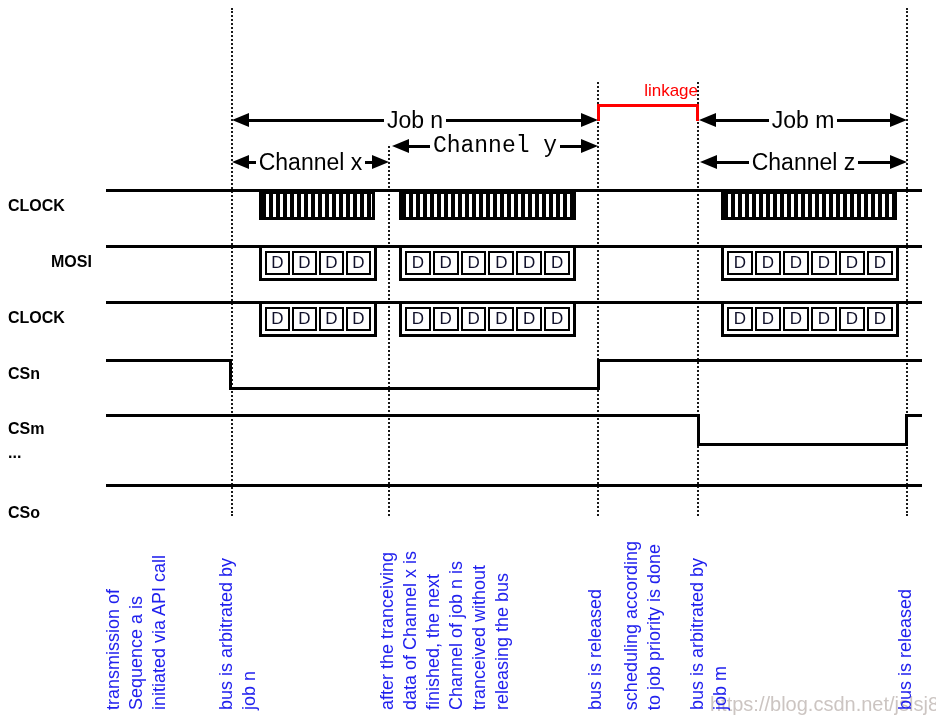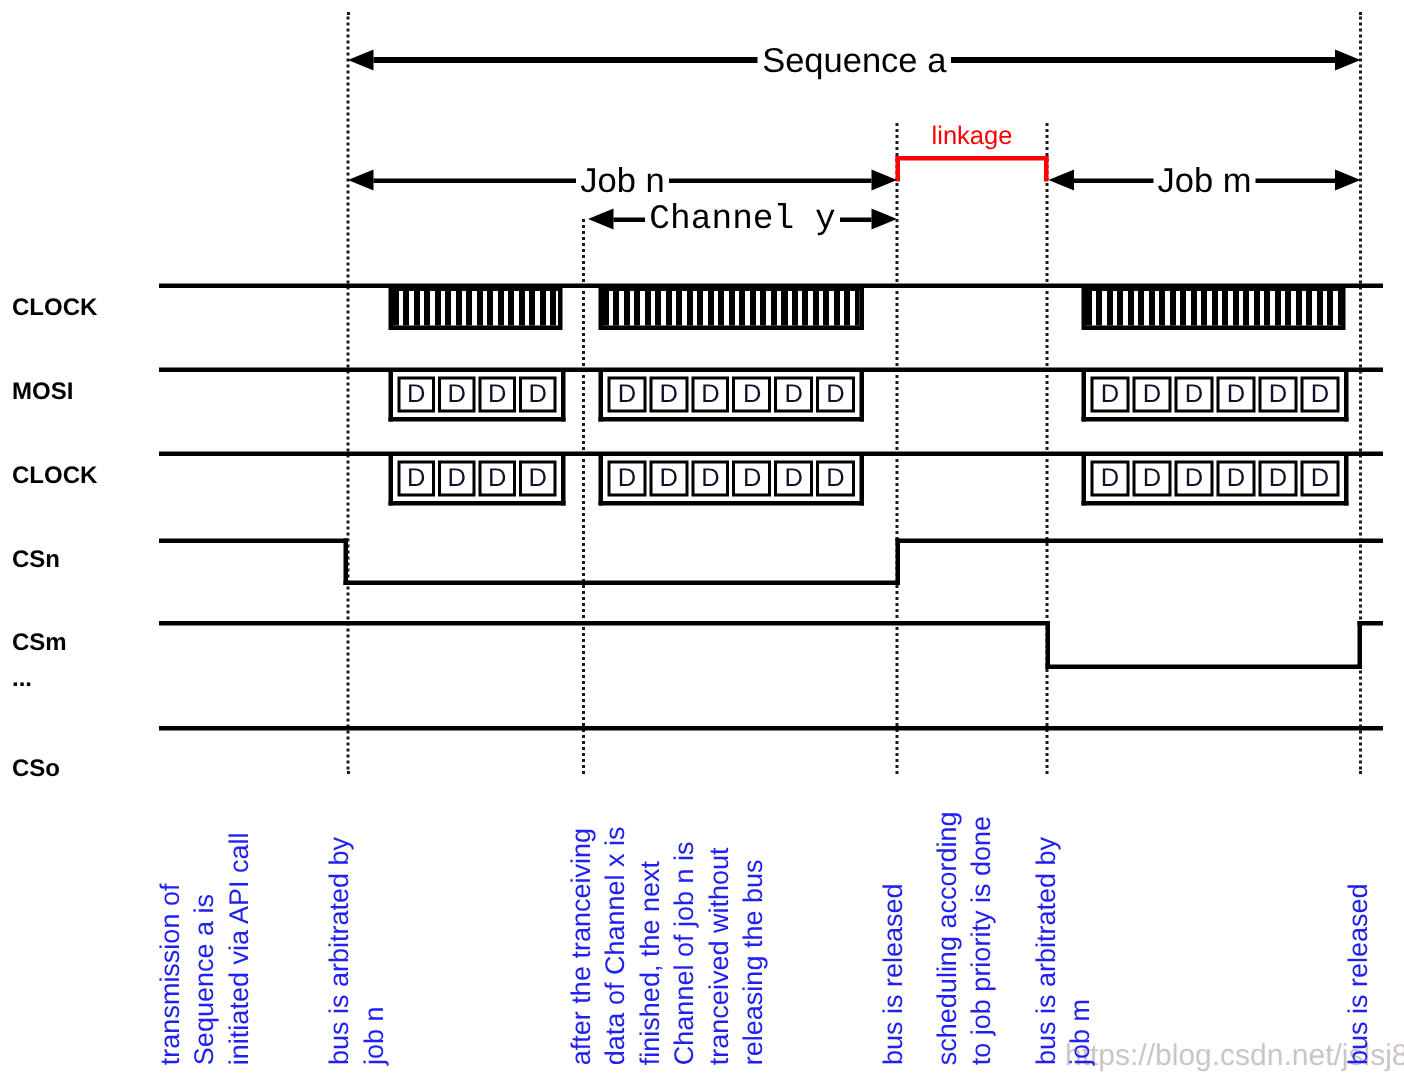--- a/index.html
+++ b/index.html
@@ -11,21 +11,21 @@
   .dotted{position:absolute;width:0;border-left:2px dotted #1a1a1a;}
   
   .arrow{position:absolute;display:flex;align-items:center;height:28px;}
   .ah{width:0;height:0;flex:0 0 auto;}
   .ah-l{border-top:7px solid transparent;border-bottom:7px solid transparent;border-right:17px solid #000;}
   .ah-r{border-top:7px solid transparent;border-bottom:7px solid transparent;border-left:17px solid #000;}
   .seg{flex:1 1 auto;height:3px;background:#000;}
   .seg.thick{height:4px;}
   .alabel{flex:0 0 auto;font-size:23px;line-height:23px;padding:0 3px;white-space:nowrap;}
   
-  .linkage-label{position:absolute;color:var(--linkage-red,#f00);font-size:17px;text-align:center;}
+  .linkage-label{position:absolute;color:var(--linkage-red,#f00);font-size:17px;text-align:right;}
   .linkage-bracket{position:absolute;border-top:3px solid var(--linkage-red,#f00);
     border-left:3px solid var(--linkage-red,#f00);border-right:3px solid var(--linkage-red,#f00);box-sizing:border-box;}
   
   .hline{position:absolute;height:3px;background:#000;}
   .vline{position:absolute;width:3px;background:#000;}
   
   .sig-label{position:absolute;left:8px;font-weight:bold;font-size:16px;line-height:24px;white-space:nowrap;}
   
   .burst{position:absolute;top:192px;height:28px;box-sizing:border-box;
     border:3px solid #000;border-top-width:2px;
@@ -46,56 +46,63 @@
 <body>
 
 <div class="canvas">
 
   <div class="dotted" style="left:231px;top:8px;height:508px;"></div>
   <div class="dotted" style="left:388px;top:146px;height:370px;"></div>
   <div class="dotted" style="left:597px;top:82px;height:434px;"></div>
   <div class="dotted" style="left:697px;top:82px;height:434px;"></div>
   <div class="dotted" style="left:906px;top:8px;height:508px;"></div>
 
-  <div class="arrow" style="left:232px;top:26px;width:675px;">
-    <span class="ah ah-l"></span>
-    <span class="seg thick"></span>
-    <span class="alabel">Sequence a</span>
-    <span class="seg thick"></span>
-    <span class="ah ah-r"></span>
-  </div>
 
   <div class="linkage-label" style="left:598px;top:81px;width:100px;">linkage</div>
   <div class="linkage-bracket" style="left:597px;top:104px;width:102px;height:17px;"></div>
 
   <div class="arrow" style="left:232px;top:106px;width:366px;">
     <span class="ah ah-l"></span>
     <span class="seg"></span>
     <span class="alabel">Job n</span>
     <span class="seg"></span>
     <span class="ah ah-r"></span>
   </div>
   <div class="arrow" style="left:699px;top:106px;width:208px;">
     <span class="ah ah-l"></span>
     <span class="seg"></span>
     <span class="alabel">Job m</span>
     <span class="seg"></span>
     <span class="ah ah-r"></span>
   </div>
 
+  <div class="arrow" style="left:232px;top:148px;width:157px;">
+    <span class="ah ah-l"></span>
+    <span class="seg"></span>
+    <span class="alabel">Channel x</span>
+    <span class="seg"></span>
+    <span class="ah ah-r"></span>
+  </div>
   <div class="arrow" style="left:392px;top:132px;width:206px;font-family:Liberation Mono, monospace;">
     <span class="ah ah-l"></span>
     <span class="seg"></span>
     <span class="alabel">Channel y</span>
     <span class="seg"></span>
     <span class="ah ah-r"></span>
   </div>
+  <div class="arrow" style="left:700px;top:148px;width:207px;">
+    <span class="ah ah-l"></span>
+    <span class="seg"></span>
+    <span class="alabel">Channel z</span>
+    <span class="seg"></span>
+    <span class="ah ah-r"></span>
+  </div>
 
   <div class="sig-label" style="top:194px;">CLOCK</div>
-  <div class="sig-label" style="top:250px;">MOSI</div>
+  <div class="sig-label" style="top:250px;margin-left:43px;">MOSI</div>
   <div class="sig-label" style="top:306px;">CLOCK</div>
   <div class="sig-label" style="top:362px;">CSn</div>
   <div class="sig-label" style="top:417px;">CSm</div>
   <div class="sig-label" style="top:441px;">...</div>
   <div class="sig-label" style="top:501px;">CSo</div>
 
   <div class="hline" style="left:106px;top:189px;width:816px;"></div>
   <div class="burst" style="left:259px;width:116px;"></div>
   <div class="burst" style="left:399px;width:177px;"></div>
   <div class="burst" style="left:721px;width:176px;"></div>

